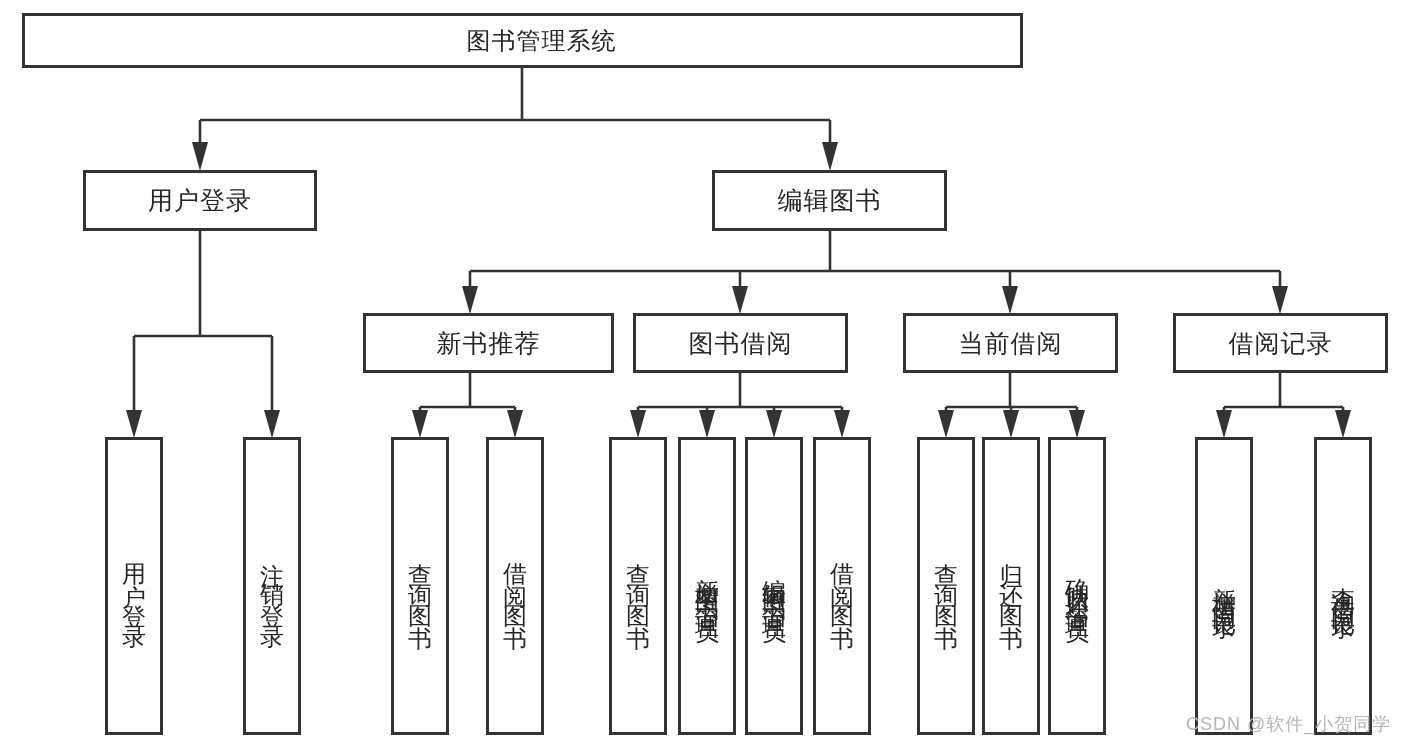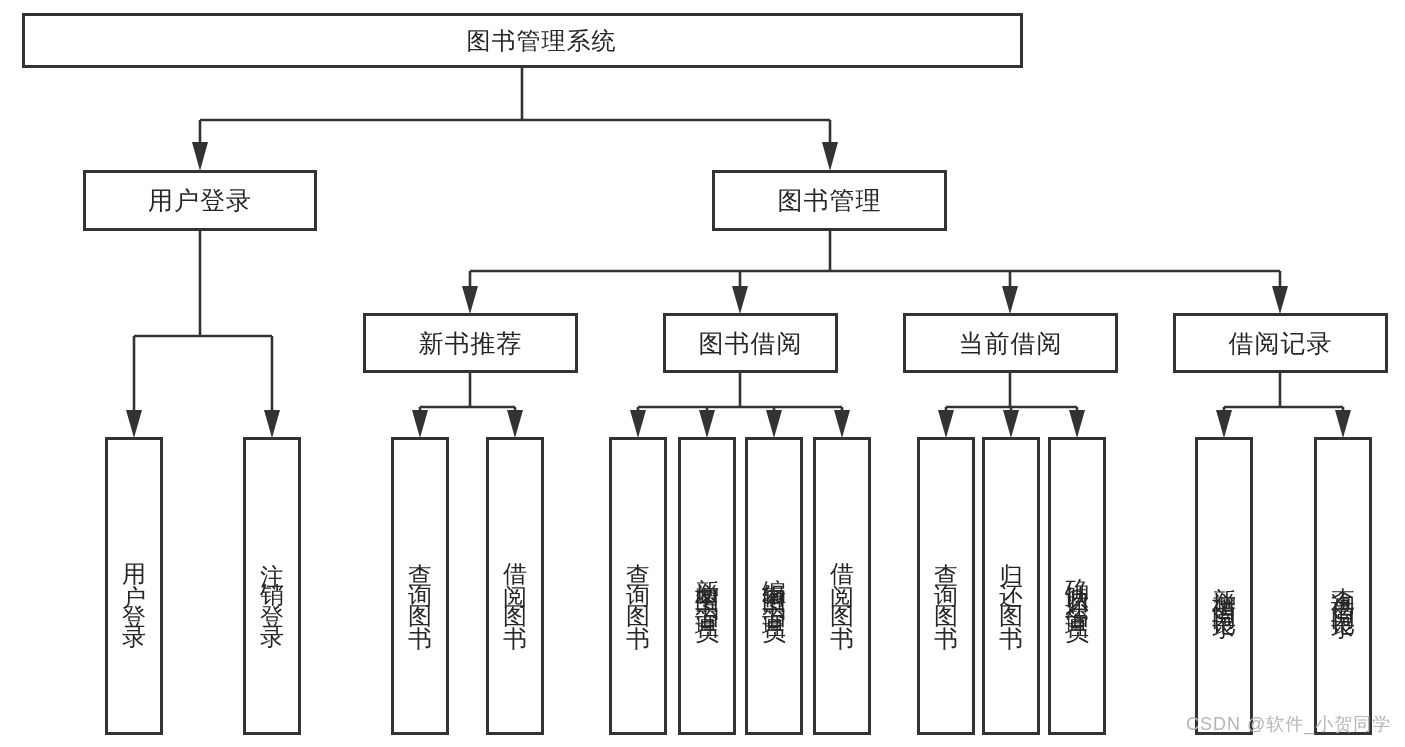--- a/index.html
+++ b/index.html
@@ -61,27 +61,27 @@
 <div id="stage">
 
   <div class="node root" style="left:22px; top:13px; width:1001px; height:55px;">
     <span class="hlabel">图书管理系统</span>
   </div>
 
   <div class="node" style="left:83px; top:170px; width:234px; height:61px;">
     <span class="hlabel">用户登录</span>
   </div>
   <div class="node" style="left:712px; top:170px; width:235px; height:61px;">
-    <span class="hlabel">图书管理</span>
+    <span class="hlabel">编辑图书</span>
   </div>
 
-  <div class="node" style="left:363px; top:313px; width:215px; height:60px;">
+  <div class="node" style="left:363px; top:313px; width:251px; height:60px;">
     <span class="hlabel">新书推荐</span>
   </div>
-  <div class="node" style="left:663px; top:313px; width:175px; height:60px;">
+  <div class="node" style="left:633px; top:313px; width:215px; height:60px;">
     <span class="hlabel">图书借阅</span>
   </div>
   <div class="node" style="left:903px; top:313px; width:215px; height:60px;text-align:center;">
     <span class="hlabel">当前借阅</span>
   </div>
   <div class="node" style="left:1173px; top:313px; width:215px; height:60px;text-align:center;">
     <span class="hlabel">借阅记录</span>
   </div>
 
   <div class="node" style="left:105px; top:437px; width:58px; height:298px;">

